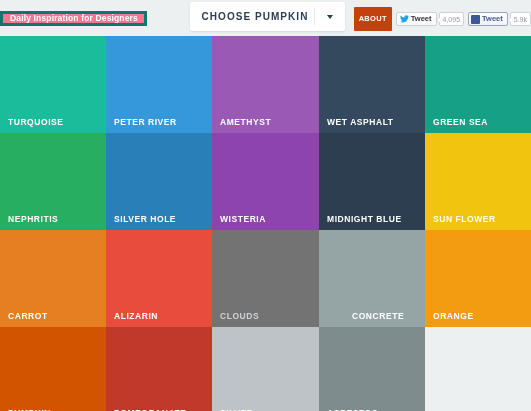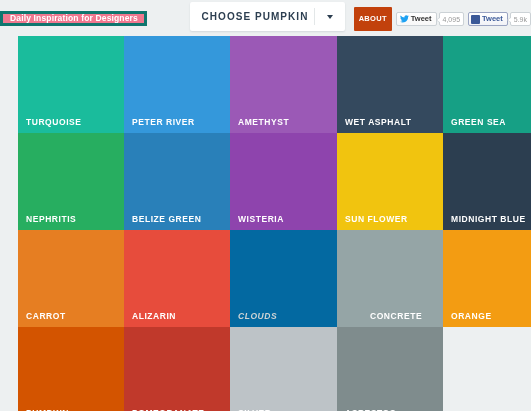--- a/index.html
+++ b/index.html
@@ -218,21 +218,20 @@
     grid-template-columns: 106px 106px 107px 106px 106px;
     grid-auto-rows: 97px;
   }
 
   .swatch {
     position: relative;
     width: 100%;
     height: 100%;
     cursor: pointer;
     overflow: hidden;
-    margin-left: 18px;
   }
 
   .swatch-name {
     position: absolute;
     left: 8px;
     bottom: 7px;
     font-size: 8.5px;
     font-weight: bold;
     letter-spacing: 0.55px;
     white-space: nowrap;
@@ -302,38 +301,38 @@
       <div class="swatch" style="background: rgb(52, 73, 94);">
         <div class="swatch-name" style="color: rgb(255, 255, 255);">WET ASPHALT</div>
       </div>
       <div class="swatch" style="background: rgb(22, 160, 133);">
         <div class="swatch-name" style="color: rgb(255, 255, 255);">GREEN SEA</div>
       </div>
       <div class="swatch" style="background: rgb(39, 174, 96);">
         <div class="swatch-name" style="color: rgb(255, 255, 255);">NEPHRITIS</div>
       </div>
       <div class="swatch" style="background: rgb(41, 128, 185);">
-        <div class="swatch-name" style="color: rgb(255, 255, 255);">BELIZE GREEN</div>
+        <div class="swatch-name" style="color: rgb(255, 255, 255);">SILVER HOLE</div>
       </div>
       <div class="swatch" style="background: rgb(142, 68, 173);">
         <div class="swatch-name" style="color: rgb(255, 255, 255);">WISTERIA</div>
       </div>
+      <div class="swatch" style="background: rgb(44, 62, 80);">
+        <div class="swatch-name" style="color: rgb(255, 255, 255);">MIDNIGHT BLUE</div>
+      </div>
       <div class="swatch" style="background: rgb(241, 196, 15);">
         <div class="swatch-name" style="color: rgb(255, 255, 255);">SUN FLOWER</div>
       </div>
-      <div class="swatch" style="background: rgb(44, 62, 80);">
-        <div class="swatch-name" style="color: rgb(255, 255, 255);">MIDNIGHT BLUE</div>
-      </div>
       <div class="swatch" style="background: rgb(230, 126, 34); padding-left: 24px;">
         <div class="swatch-name" style="color: rgb(255, 255, 255);">CARROT</div>
       </div>
       <div class="swatch" style="background: rgb(231, 76, 60);">
         <div class="swatch-name" style="color: rgb(255, 255, 255);">ALIZARIN</div>
       </div>
-      <div class="swatch" style="background: #0369a1; font-style: italic;">
+      <div class="swatch" style="background: #737373;">
         <div class="swatch-name" style="color: rgb(205, 211, 212);">CLOUDS</div>
       </div>
       <div class="swatch" style="background: rgb(149, 165, 166);">
         <div class="swatch-name" style="color: rgb(255, 255, 255); padding-left: 25px;">CONCRETE</div>
       </div>
       <div class="swatch" style="background: rgb(243, 156, 18);">
         <div class="swatch-name" style="color: rgb(255, 255, 255);">ORANGE</div>
       </div>
       <div class="swatch" style="background: rgb(211, 84, 0);">
         <div class="swatch-name" style="color: rgb(255, 255, 255);">PUMPKIN</div>

